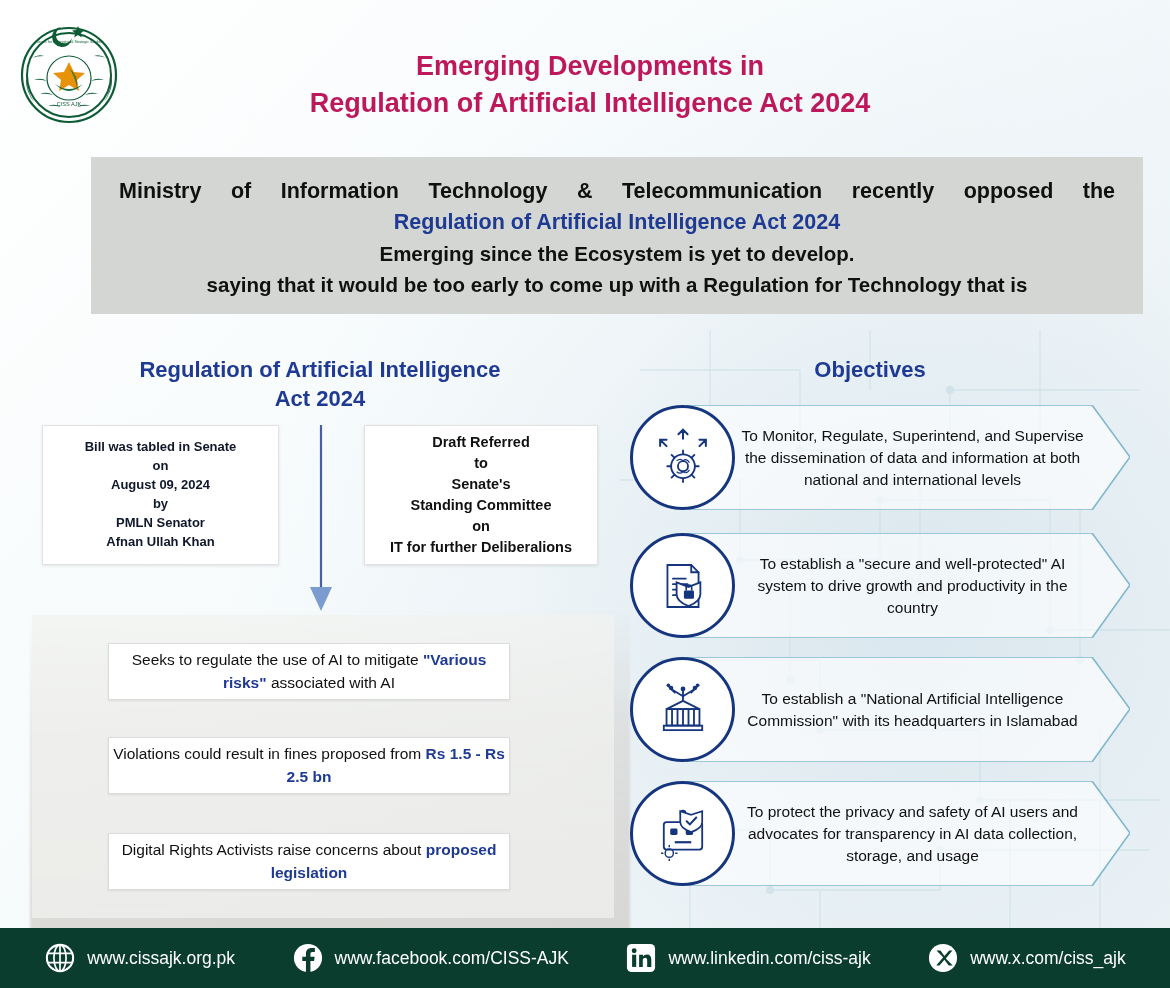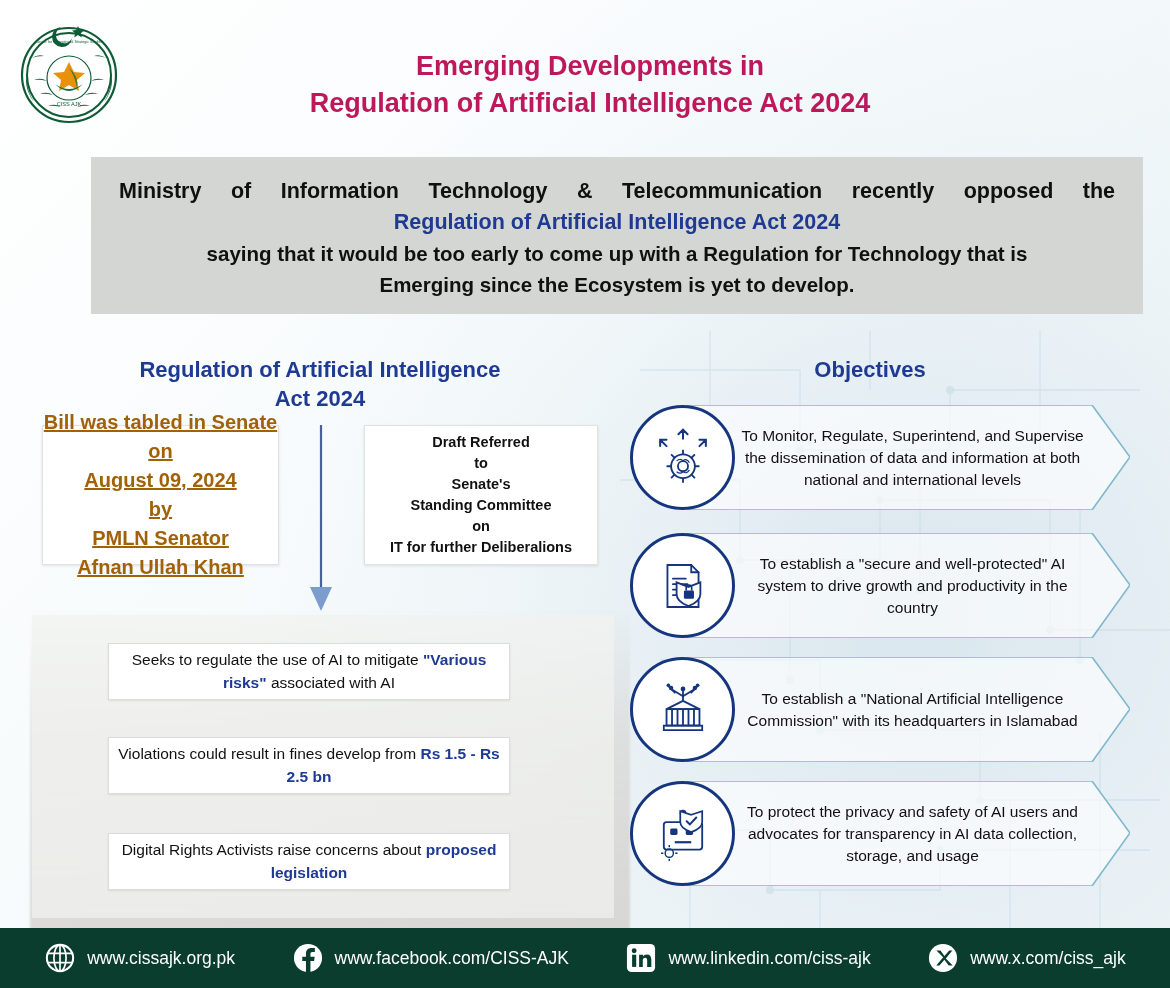--- a/index.html
+++ b/index.html
@@ -65,21 +65,21 @@
     line-height:1.3;
   }
   .wbox {
     position:absolute; background:#ffffff;
     border:1px solid #e2e2e2;
     box-shadow:0 1px 3px rgba(0,0,0,0.10);
     display:flex; align-items:center; justify-content:center;
     text-align:center;
   }
   #box-bill { left:42px; top:425px; width:237px; height:140px; }
-  #box-bill .t { font-size:20px; font-weight:bold; color:#a16207; line-height:1.45;text-decoration:underline; }
+  #box-bill .t { font-size:13px; font-weight:bold; color:#0f172a; line-height:1.45; }
   #box-draft { left:364px; top:425px; width:234px; height:140px; }
   #box-draft .t { font-size:14.5px; font-weight:bold; color:#111; line-height:1.45; }
 
   #arrow-down { position:absolute; left:300px; top:425px; width:42px; height:190px; }
 
   #left-panel {
     position:absolute; left:32px; top:615px; width:582px; height:303px;
     background:rgba(241,243,240,0.72);
   }
   .pbox {
@@ -199,22 +199,22 @@
 </svg>
 
 <div id="title">
   <div>Emerging Developments in</div>
   <div>Regulation of Artificial Intelligence Act 2024</div>
 </div>
 
 <div id="statement">
   <div class="l1">Ministry of Information Technology &amp; Telecommunication recently opposed the</div>
   <div class="l2">Regulation of Artificial Intelligence Act 2024</div>
+  <div class="l3">Emerging since the Ecosystem is yet to develop.</div>
   <div class="l3">saying that it would be too early to come up with a Regulation for Technology that is</div>
-  <div class="l3">Emerging since the Ecosystem is yet to develop.</div>
 </div>
 
 <div id="left-heading">
   <div>Regulation of Artificial Intelligence</div>
   <div>Act 2024</div>
 </div>
 
 <div class="wbox" id="box-bill">
   <div class="t">Bill was tabled in Senate<br>on<br>August 09, 2024<br>by<br>PMLN Senator<br>Afnan Ullah Khan</div>
 </div>
@@ -231,21 +231,21 @@
 <div id="left-panel"></div>
 
 <div class="pbox" id="pbox1">
   <div class="t">
     <span>Seeks to regulate the use of AI to mitigate </span><span class="hl">"Various risks"</span><span> associated with AI</span>
   </div>
 </div>
 
 <div class="pbox" id="pbox2">
   <div class="t">
-    <span>Violations could result in fines develop from </span><span class="hl">Rs 1.5 - Rs 2.5 bn</span><span></span>
+    <span>Violations could result in fines proposed from </span><span class="hl">Rs 1.5 - Rs 2.5 bn</span><span></span>
   </div>
 </div>
 
 <div class="pbox" id="pbox3">
   <div class="t">
     <span>Digital Rights Activists raise concerns about </span><span class="hl">proposed legislation</span><span></span>
   </div>
 </div>
 
 <div id="right-heading">Objectives</div>

